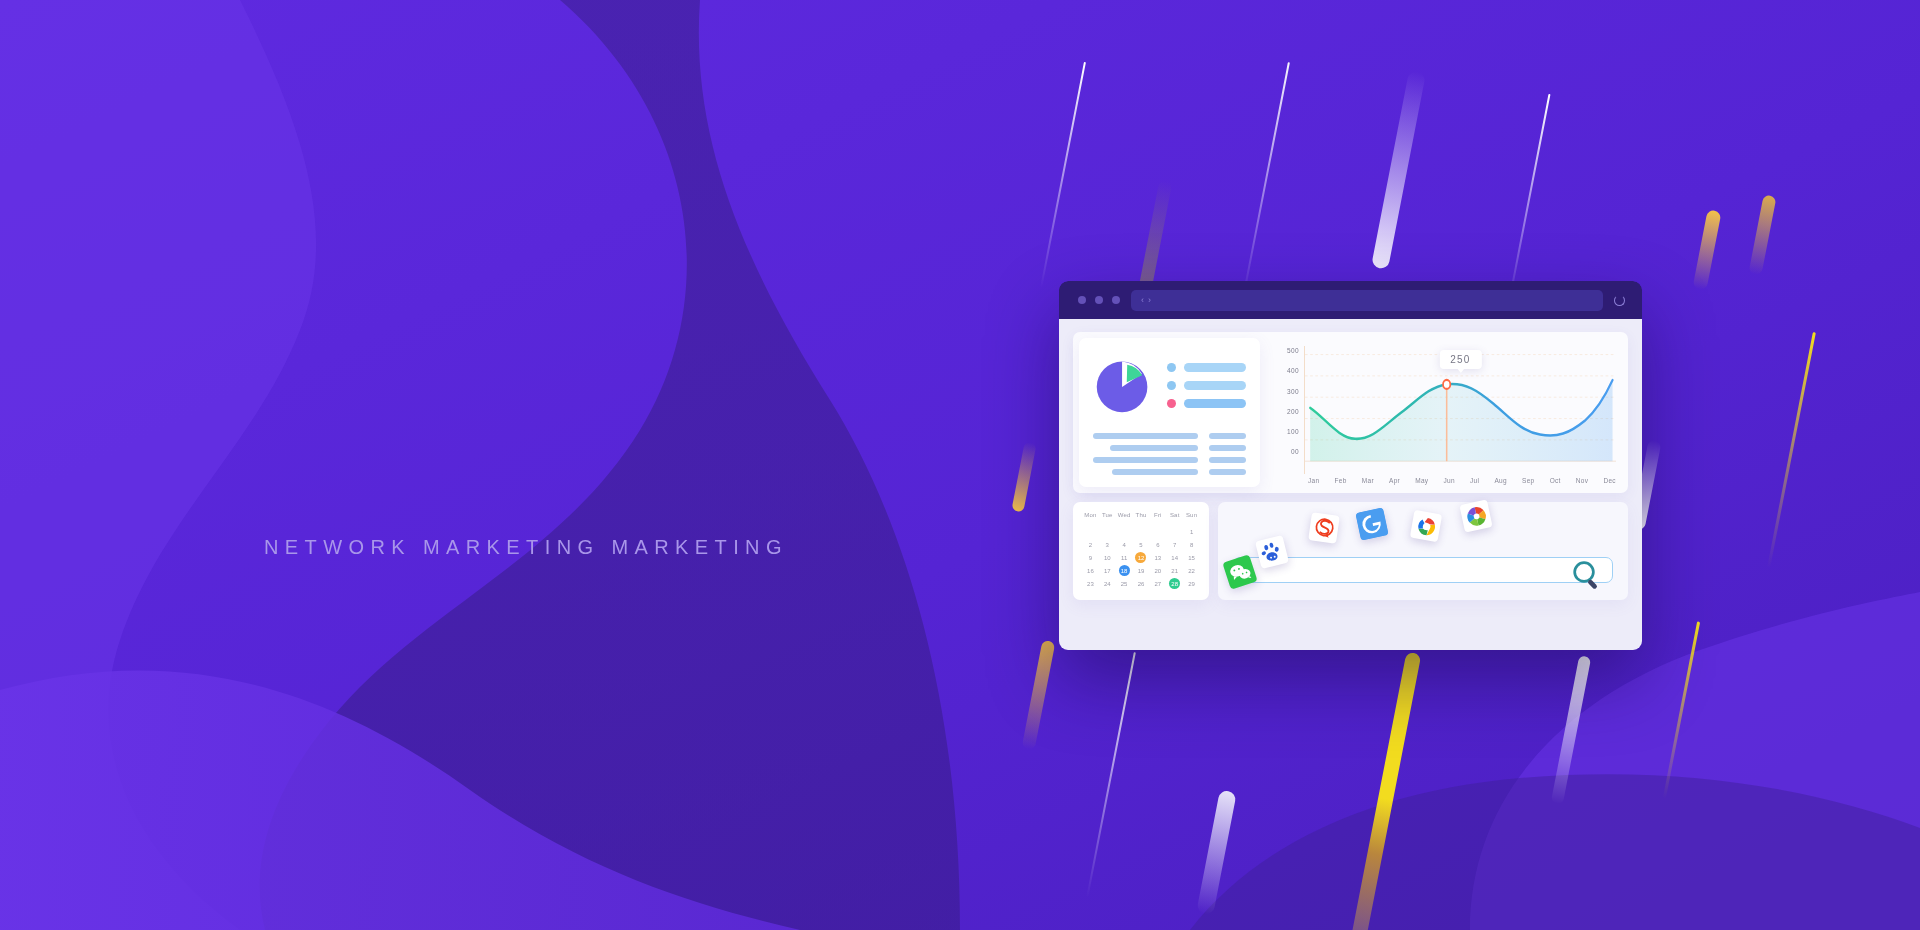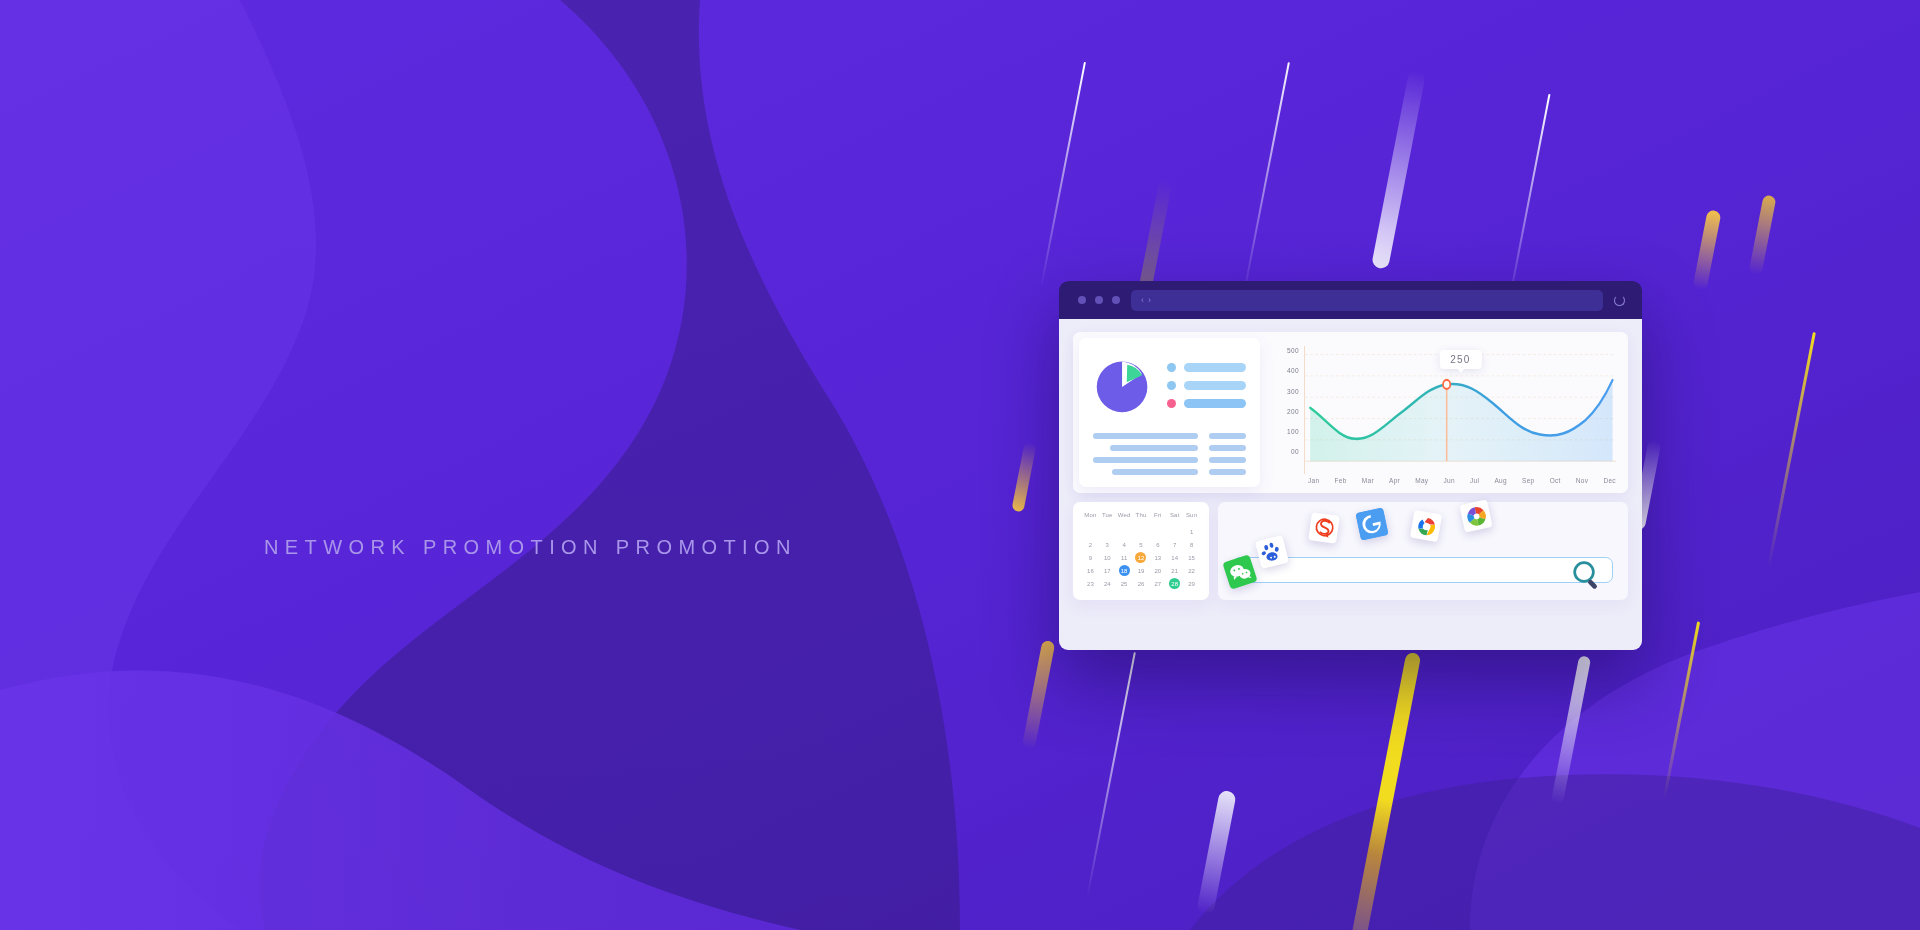--- a/index.html
+++ b/index.html
@@ -183,21 +183,21 @@
   <div class="streak" style="left:1208px;top:790px;width:17px;height:125px;background:linear-gradient(180deg,#e6e2f8,rgba(230,226,248,0));transform:rotate(11deg);"></div>
   <div class="streak" style="left:1375px;top:650px;width:15px;height:330px;background:linear-gradient(180deg,#f2dc1f 0%,#f2dc1f 45%,#b9863d 62%,rgba(140,120,200,.25) 100%);transform:rotate(11deg);"></div>
   <div class="streak" style="left:1565px;top:655px;width:12px;height:150px;background:linear-gradient(180deg,#ffffff,rgba(255,255,255,0));transform:rotate(11deg);"></div>
   <div class="streak" style="left:1680px;top:620px;width:3px;height:180px;background:linear-gradient(180deg,#f2dc1f,rgba(242,220,31,0));transform:rotate(11deg);"></div>
   <div class="streak" style="left:1018px;top:442px;width:12px;height:70px;background:linear-gradient(180deg,rgba(243,193,74,0),#f3c14a);transform:rotate(11deg);"></div>
   <div class="streak" style="left:1640px;top:440px;width:13px;height:90px;background:linear-gradient(180deg,rgba(255,255,255,0),#ffffff);transform:rotate(11deg);"></div>
   <div class="streak" style="left:1756px;top:195px;width:13px;height:80px;background:linear-gradient(180deg,#d9ab4e,rgba(217,171,78,0));transform:rotate(11deg);"></div>
   <div class="streak" style="left:1790px;top:330px;width:3px;height:240px;background:linear-gradient(180deg,#f2dc1f,rgba(242,220,31,0));transform:rotate(11deg);"></div>
 </div>
 
-<div id="hero-title">NETWORK PROMOTION PROMOTION</div>
+<div id="hero-title">NETWORK MARKETING MARKETING</div>
 
 <div id="browser">
 
   <div id="titlebar">
     <div class="dots">
       <div class="dot"></div>
       <div class="dot"></div>
       <div class="dot"></div>
     </div>
     <div id="addressbar">

